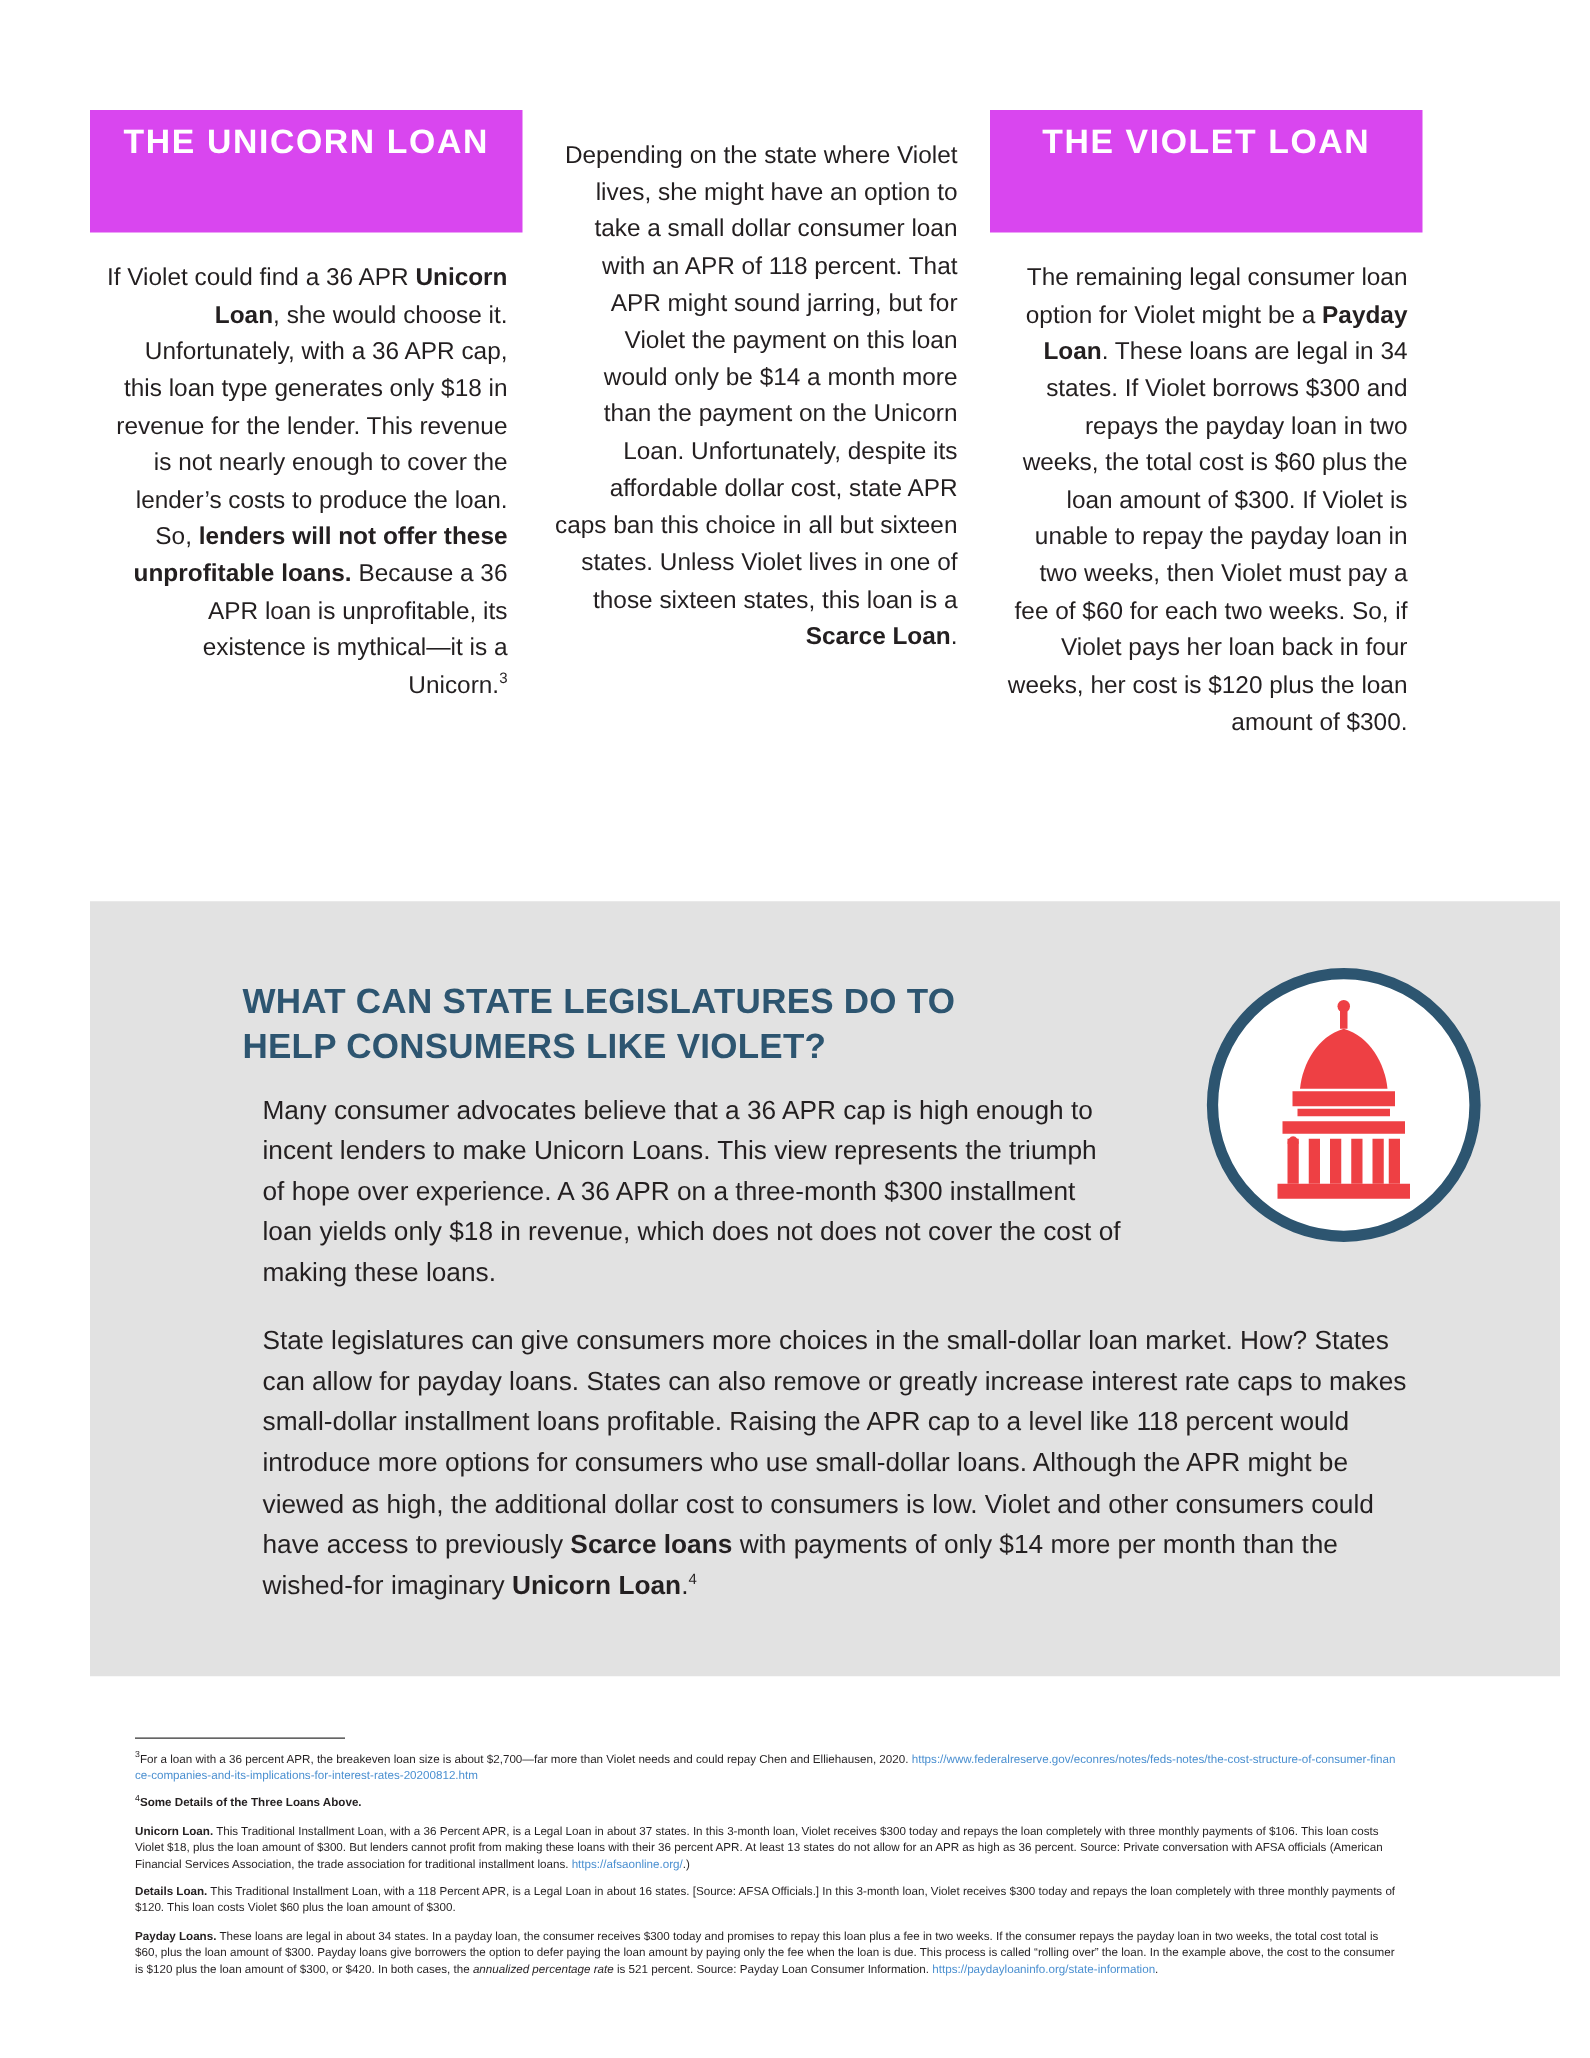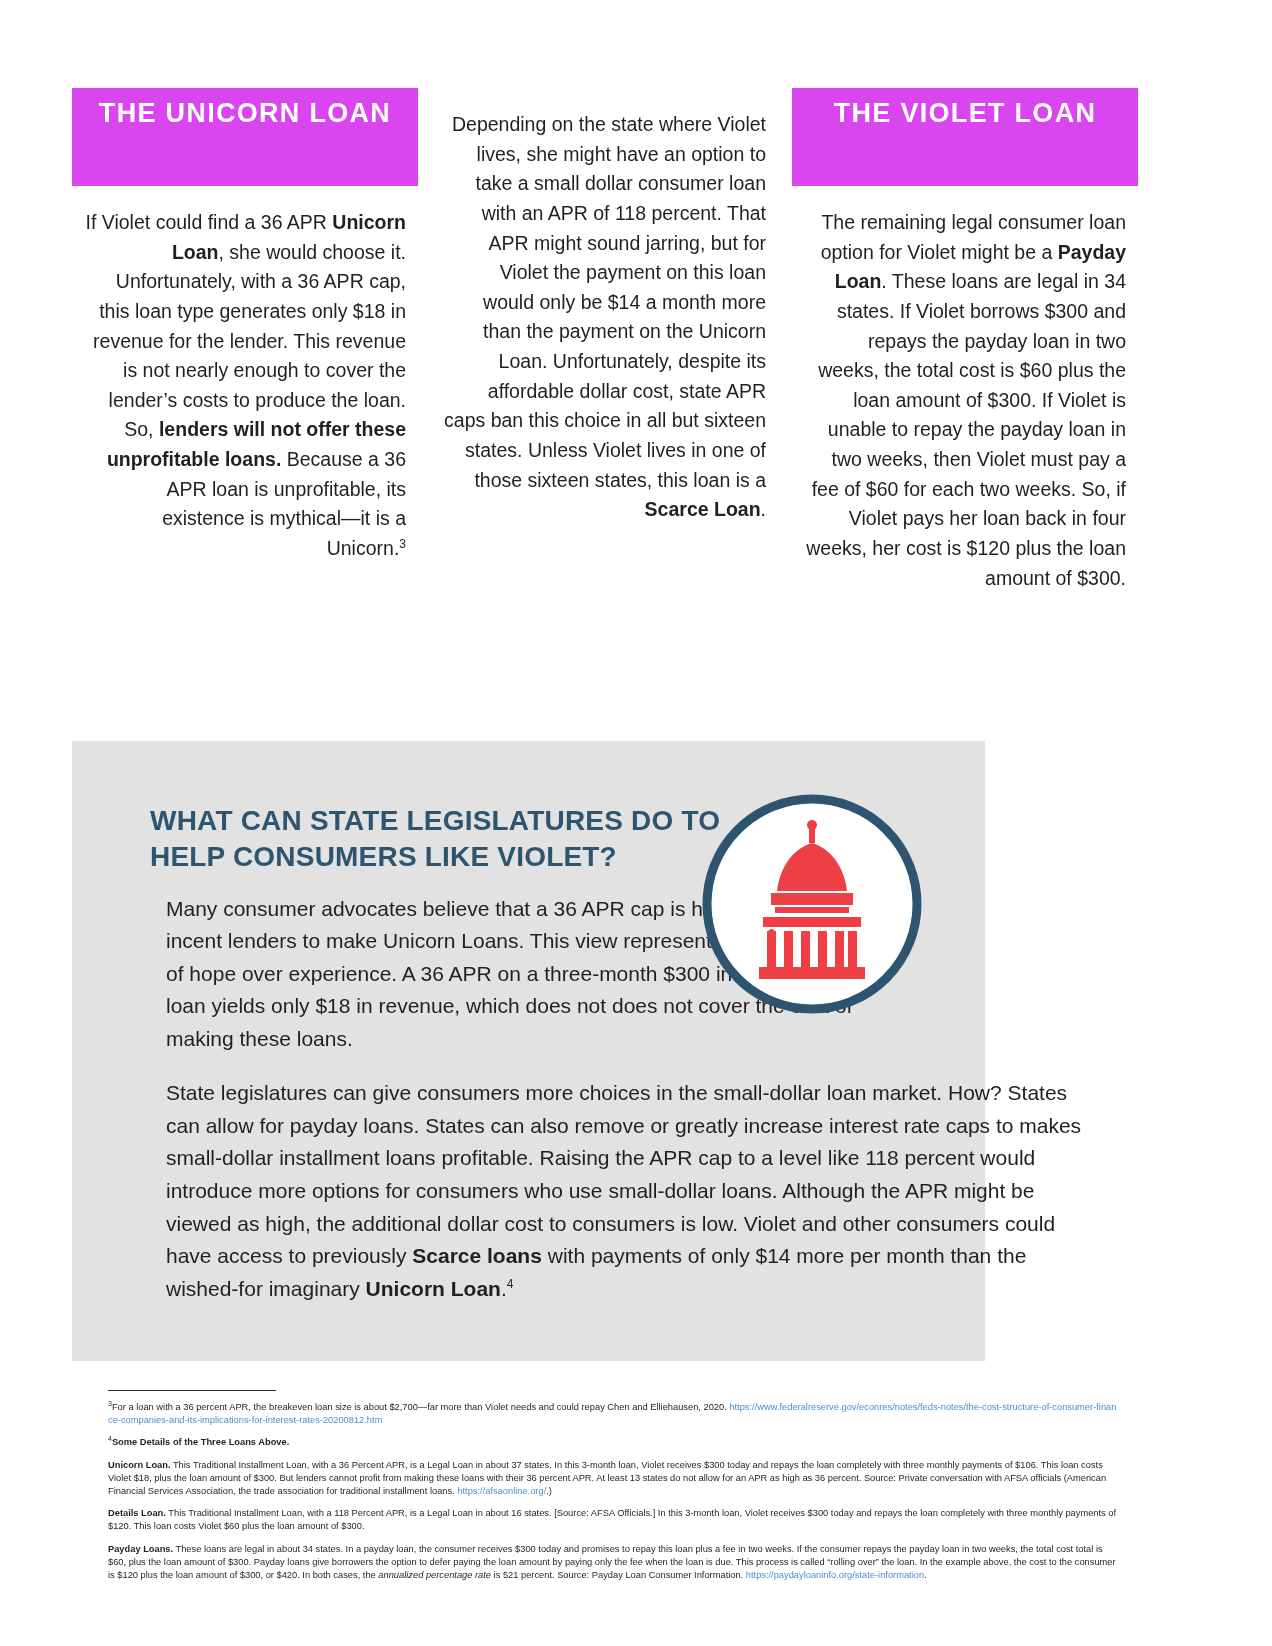--- a/index.html
+++ b/index.html
@@ -62,25 +62,26 @@
   sup {
     font-size: 12px;
     vertical-align: super;
     line-height: 0;
   }
 
   
   .panel {
     position: absolute;
     left: 72px;
-    top: 741px;
-    width: 913px;
+    top: 721px;
+    width: 1176px;
     height: 620px;
     background: #e2e2e2;
     box-sizing: border-box;
+    padding-left: 44px;
   }
   .panel-inner {
     padding: 62px 78px 0 78px;
     position: relative;
   }
   .panel-title {
     color: #2d5570;
     font-size: 28px;
     font-weight: bold;
     line-height: 1.28;

